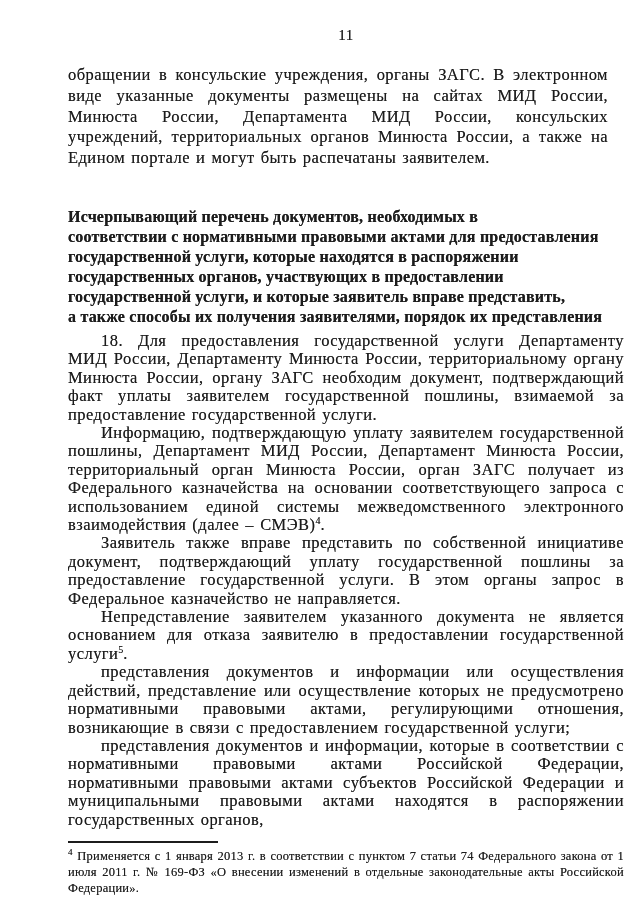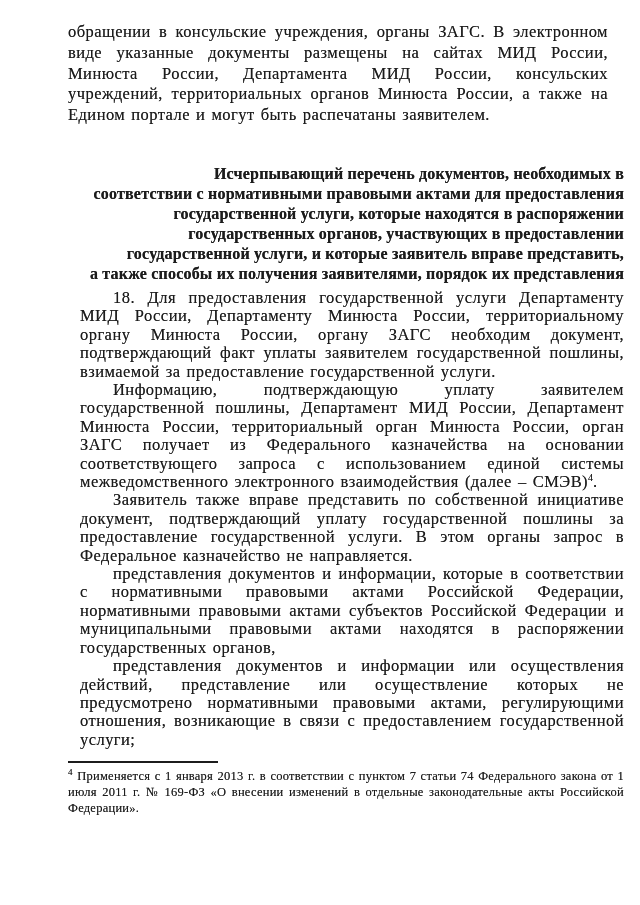--- a/index.html
+++ b/index.html
@@ -32,26 +32,26 @@
     text-align: justify;
     letter-spacing: 0.45px;
     word-spacing: 1.5px;
     text-shadow: 0 0 0.4px rgba(0,0,0,0.6);
   }
   .section-heading {
     margin: 38px 0 0 0;
     font-size: 16px;
     line-height: 20px;
     font-weight: bold;
-    text-align: right;
+    text-align: left;
     white-space: pre-line;
     letter-spacing: 0.2px;
     text-shadow: 0 0 0.5px rgba(0,0,0,0.75);
   }
-  .bodytext { margin-top: 5px; margin-left: 12px; }
+  .bodytext { margin-top: 5px; }
   .bodytext p {
     margin: 0;
     font-size: 16.5px;
     line-height: 18.4px;
     text-align: justify;
     text-indent: 33px;
     letter-spacing: 0.45px;
     word-spacing: 1.5px;
     text-shadow: 0 0 0.4px rgba(0,0,0,0.6);
   }
@@ -81,43 +81,45 @@
     line-height: 0;
     vertical-align: super;
   }
 </style>
 </head>
 <body>
 
 <div class="page">
   <div class="content">
 
+    <div class="page-number">11</div>
 
     <p class="cont-para">обращении в консульские учреждения, органы ЗАГС. В электронном виде указанные документы размещены на сайтах МИД России, Минюста России, Департамента МИД России, консульских учреждений, территориальных органов Минюста России, а также на Едином портале и могут быть распечатаны заявителем.</p>
 
     <div class="section-heading">Исчерпывающий перечень документов, необходимых в
 соответствии с нормативными правовыми актами для предоставления
 государственной услуги, которые находятся в распоряжении
 государственных органов, участвующих в предоставлении
 государственной услуги, и которые заявитель вправе представить,
 а также способы их получения заявителями, порядок их представления</div>
 
     <div class="bodytext">
 
         <p><span>18. Для предоставления государственной услуги Департаменту МИД России, Департаменту Минюста России, территориальному органу Минюста России, органу ЗАГС необходим документ, подтверждающий факт уплаты заявителем государственной пошлины, взимаемой за предоставление государственной услуги.</span><sup class="fn-ref"></sup><span></span></p>
 
         <p><span>Информацию, подтверждающую уплату заявителем государственной пошлины, Департамент МИД России, Департамент Минюста России, территориальный орган Минюста России, орган ЗАГС получает из Федерального казначейства на основании соответствующего запроса с использованием единой системы межведомственного электронного взаимодействия (далее – СМЭВ)</span><sup class="fn-ref">4</sup><span>.</span></p>
 
         <p><span>Заявитель также вправе представить по собственной инициативе документ, подтверждающий уплату государственной пошлины за предоставление государственной услуги. В этом органы запрос в Федеральное казначейство не направляется.</span><sup class="fn-ref"></sup><span></span></p>
 
+        <p><span>Непредставление заявителем указанного документа не является основанием для отказа заявителю в предоставлении государственной услуги</span><sup class="fn-ref">5</sup><span>.</span></p>
 
 
+        <p><span>представления документов и информации или осуществления действий, представление или осуществление которых не предусмотрено нормативными правовыми актами, регулирующими отношения, возникающие в связи с предоставлением государственной услуги;</span><sup class="fn-ref"></sup><span></span></p>
+
         <p><span>представления документов и информации, которые в соответствии с нормативными правовыми актами Российской Федерации, нормативными правовыми актами субъектов Российской Федерации и муниципальными правовыми актами находятся в распоряжении государственных органов,</span><sup class="fn-ref"></sup><span></span></p>
-
-        <p><span>представления документов и информации или осуществления действий, представление или осуществление которых не предусмотрено нормативными правовыми актами, регулирующими отношения, возникающие в связи с предоставлением государственной услуги;</span><sup class="fn-ref"></sup><span></span></p>
       </div>
 
     <div class="footnote-sep"></div>
 
     <div class="footnotes">
 
         <p><sup>4</sup> <span>Применяется с 1 января 2013 г. в соответствии с пунктом 7 статьи 74 Федерального закона от 1 июля 2011 г. № 169-ФЗ «О внесении изменений в отдельные законодательные акты Российской Федерации».</span></p>
 
       </div>
 

